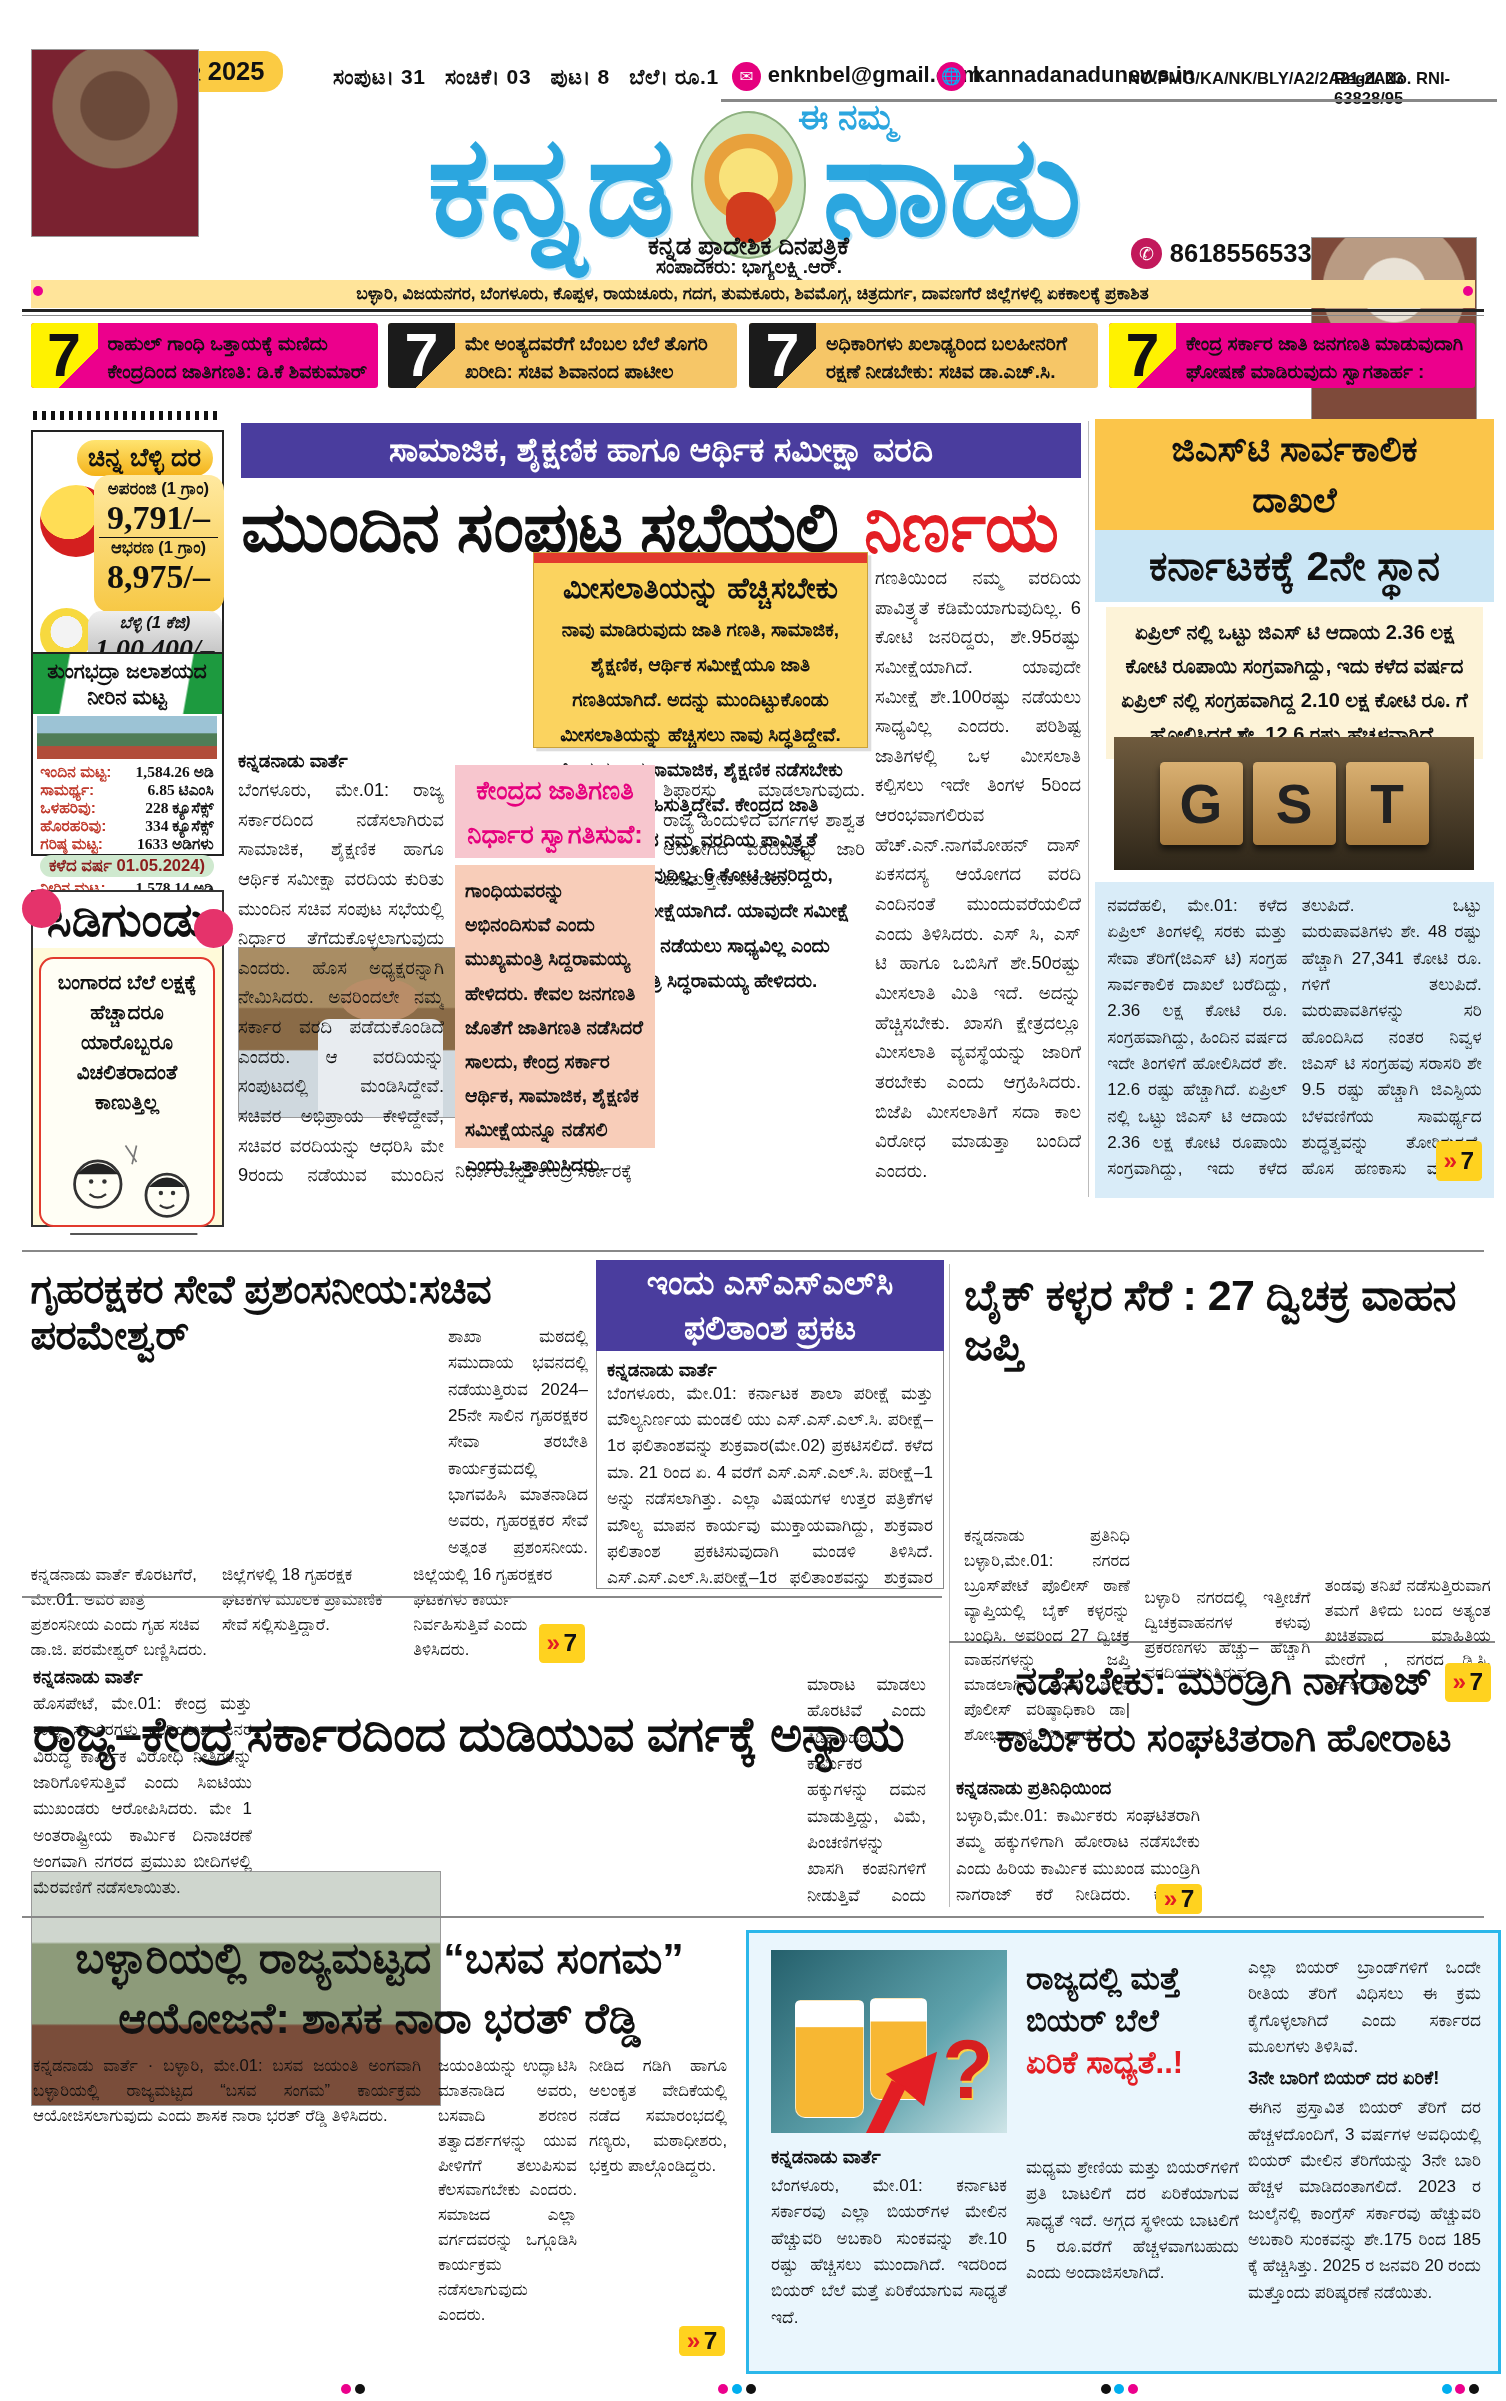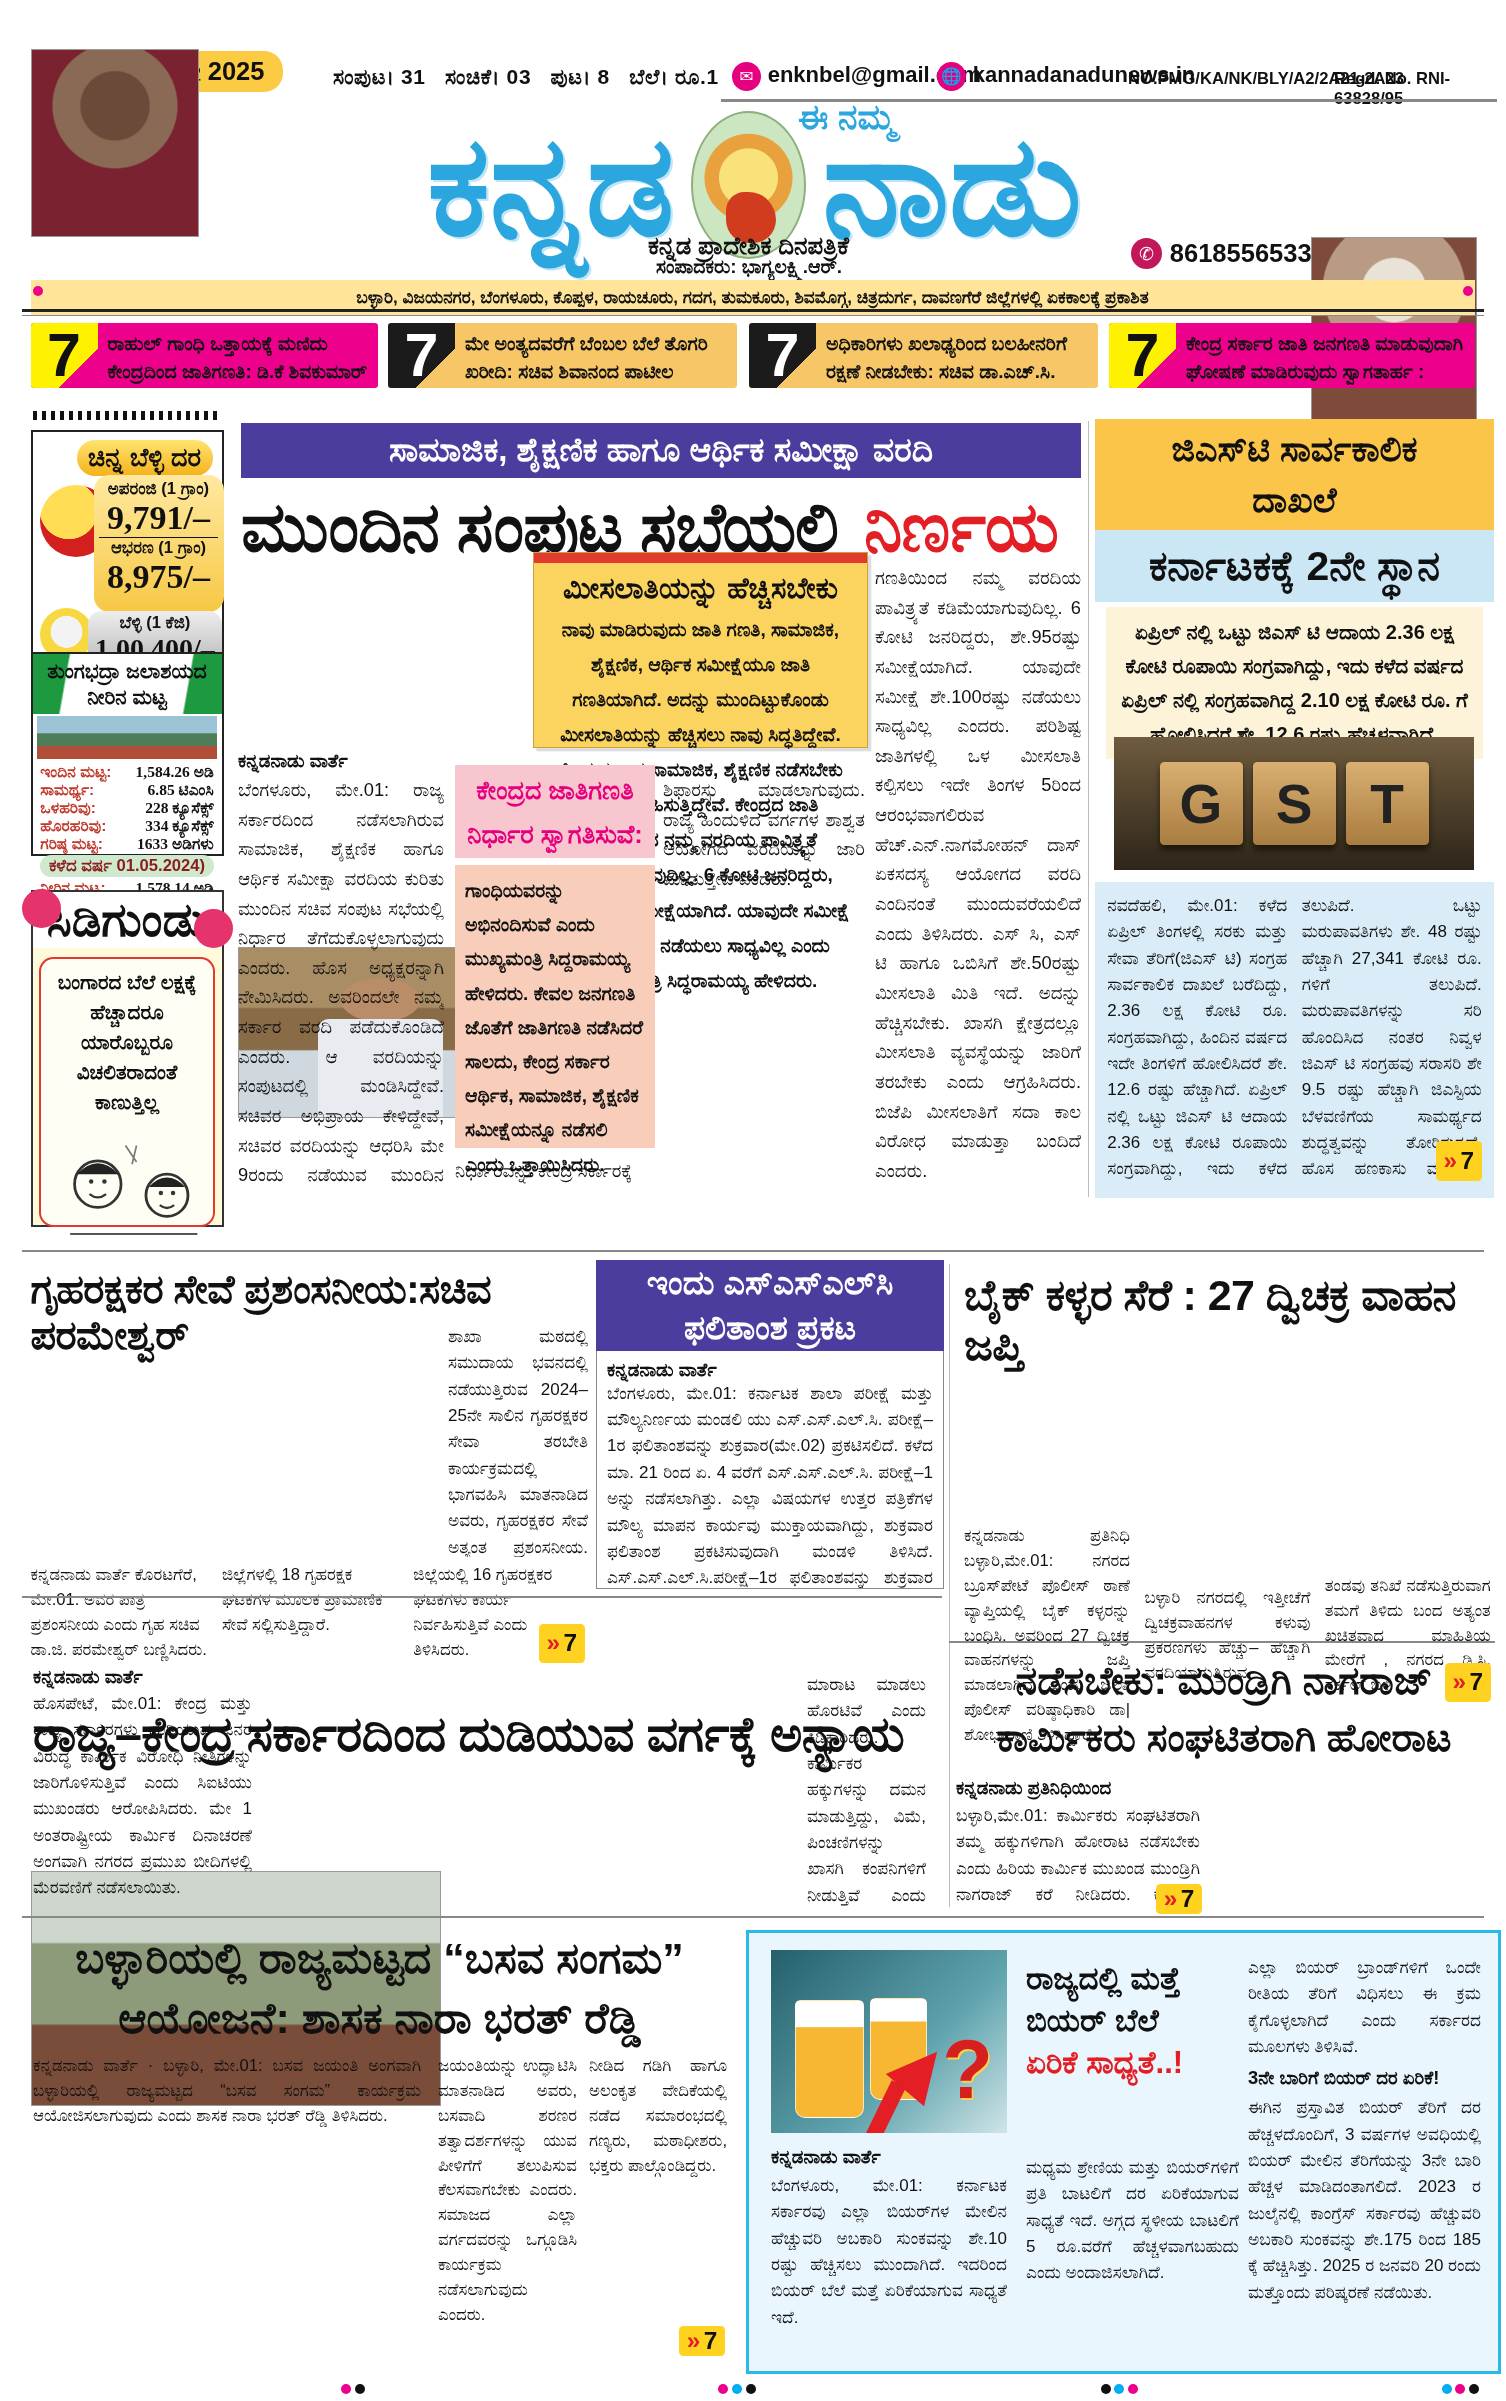--- a/index.html
+++ b/index.html
@@ -144,21 +144,21 @@
     <span class="logo-circle"></span>
     <span class="mast-title">ನಾಡು</span>
   </div>
   <div class="abs mast-sub ctr" style="left:499px;top:232px;width:499px;">ಕನ್ನಡ ಪ್ರಾದೇಶಿಕ ದಿನಪತ್ರಿಕೆ</div>
   <div class="abs mast-ed ctr" style="left:527px;top:256px;width:444px;">ಸಂಪಾದಕರು: ಭಾಗ್ಯಲಕ್ಷ್ಮಿ.ಆರ್.</div>
   <div class="abs wapill" style="left:1131px;top:238px;">
     <span class="waicon">✆</span>
       <span>8618556533</span>
   </div>
 
-  <div class="abs strip" style="left:30.5px;top:280px;width:1444px;height:35px;">
+  <div class="abs strip" style="left:30.5px;top:280px;width:1444px;height:28px;">
     <span>ಬಳ್ಳಾರಿ, ವಿಜಯನಗರ, ಬೆಂಗಳೂರು, ಕೊಪ್ಪಳ, ರಾಯಚೂರು, ಗದಗ, ತುಮಕೂರು, ಶಿವಮೊಗ್ಗ, ಚಿತ್ರದುರ್ಗ, ದಾವಣಗೆರೆ ಜಿಲ್ಲೆಗಳಲ್ಲಿ ಏಕಕಾಲಕ್ಕೆ ಪ್ರಕಾಶಿತ</span>
   </div>
   <span class="abs dot" style="left:33px;top:286px;background:#ec008c;"></span>
   <span class="abs dot" style="left:1463px;top:286px;background:#ec008c;"></span>
 
   <div class="abs rule" style="left:22px;top:309px;width:1462px;height:2.8px;"></div>
   <div class="abs grule" style="left:22px;top:315px;width:1462px;height:1.1px;"></div>
 
   <div class="abs teaser" style="left:30.5px;top:323px;width:347px;height:65px;background:#ec008c;">
     <div class="chev yellow">
@@ -190,21 +190,21 @@
   <div class="abs goldbox" style="left:30.5px;top:430px;width:189px;height:238px;">
     <div class="goldtitle" style="margin:7.8px 9px 4.4px 44px;">ಚಿನ್ನ ಬೆಳ್ಳಿ ದರ</div>
     <div class="abs coinicon" style="left:7.8px;top:53px;width:72px;height:72px;"></div>
     <div class="ratecard abs" style="left:61px;top:43px;width:119px;height:128px;padding:4.4px 5.5px;">
       <div class="ratelabel ctr">ಅಪರಂಜಿ  (1 ಗ್ರಾಂ)</div>
       <div class="rateval ctr" style="border-bottom:1.7px solid #111;">9,791/–</div>
       <div class="ratelabel ctr">ಆಭರಣ  (1 ಗ್ರಾಂ)</div>
       <div class="rateval ctr">8,975/–</div>
     </div>
     <div class="abs silicon" style="left:7.8px;top:176px;width:53px;height:53px;"></div>
-    <div class="silvercard abs" style="left:55px;top:179px;width:126px;height:51px;padding:2.2px 4.4px;">
+    <div class="silvercard abs" style="left:55px;top:179px;width:126px;height:51px;padding:2.2px 4.4px;font-style:italic;">
       <div class="ratelabel ctr">ಬೆಳ್ಳಿ      (1 ಕೆಜಿ)</div>
       <div class="rateval ctr" style="font-size:28px;">1,00,400/–</div>
     </div>
   </div>
 
   <div class="abs dambox" style="left:30.5px;top:652px;width:189px;height:200px;">
     <div class="damhead">ತುಂಗಭದ್ರಾ ಜಲಾಶಯದ ನೀರಿನ ಮಟ್ಟ</div>
     <div class="ph" style="margin:2.2px 4.4px;height:43px;border:none;background:linear-gradient(180deg,#9cc3d5 0 40%,#4f7d57 41% 70%,#b24d3a 71% 100%);"></div>
     <div style="padding:1.1px 7.8px;">
       <div class="damrow">

